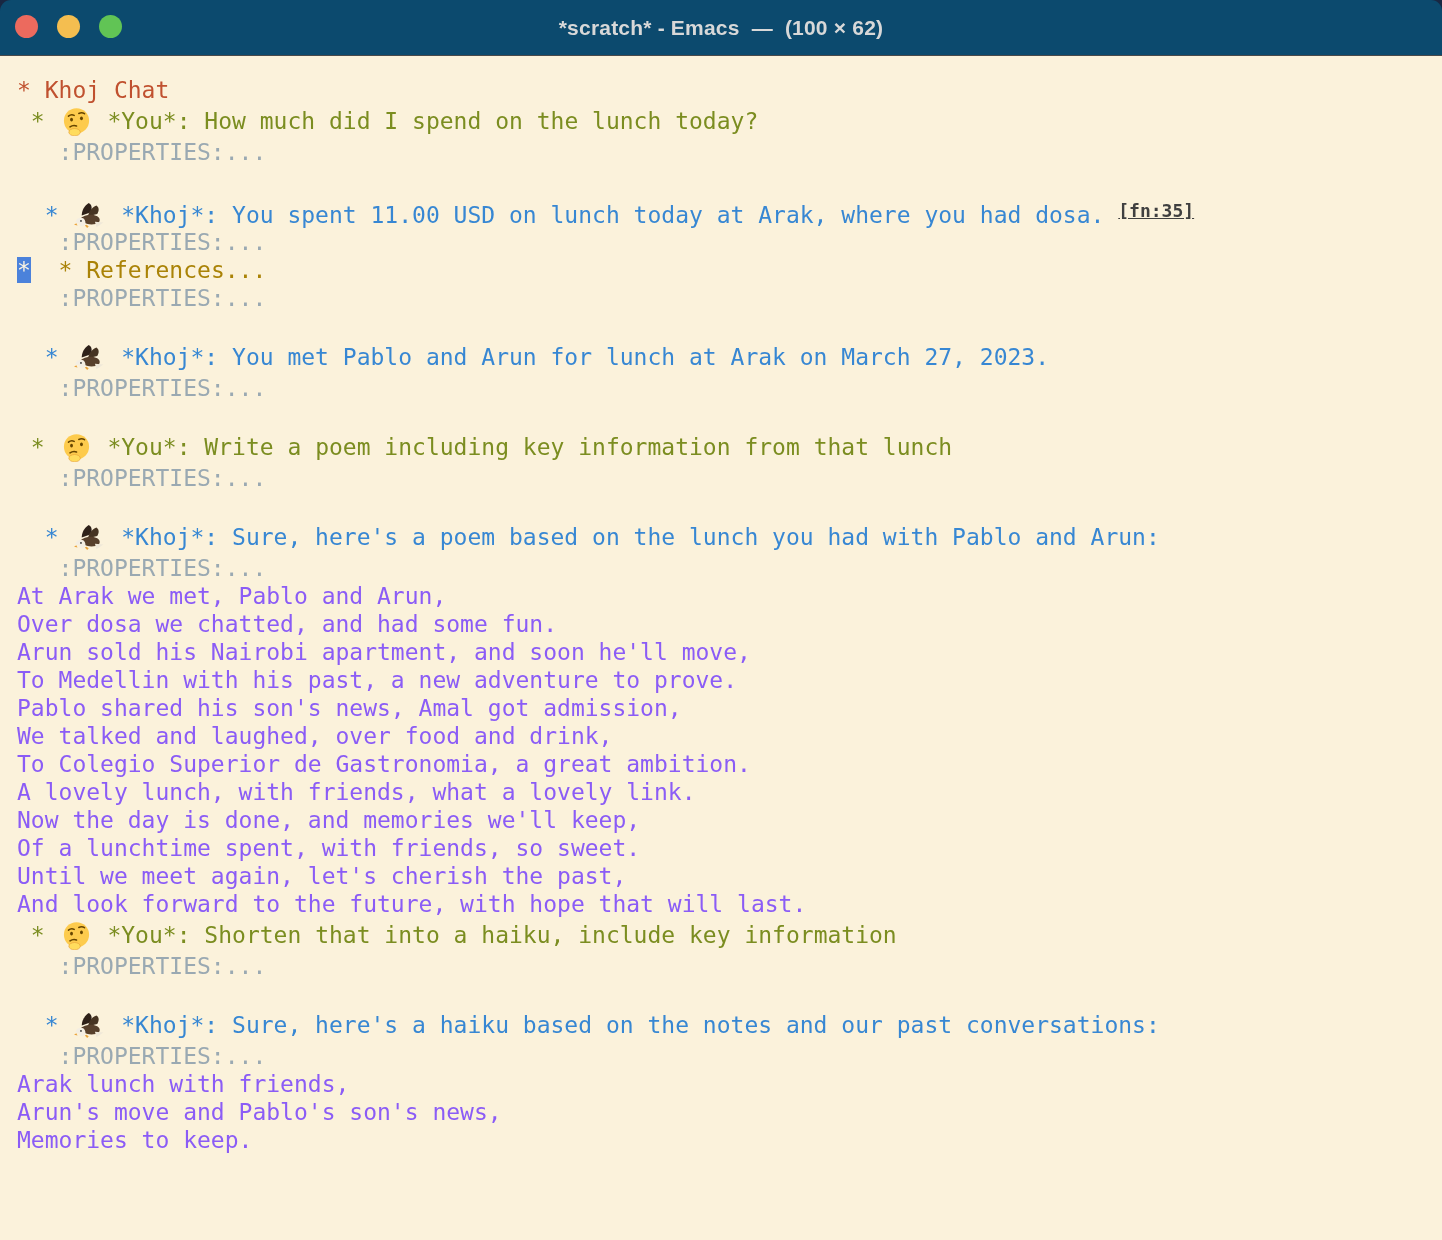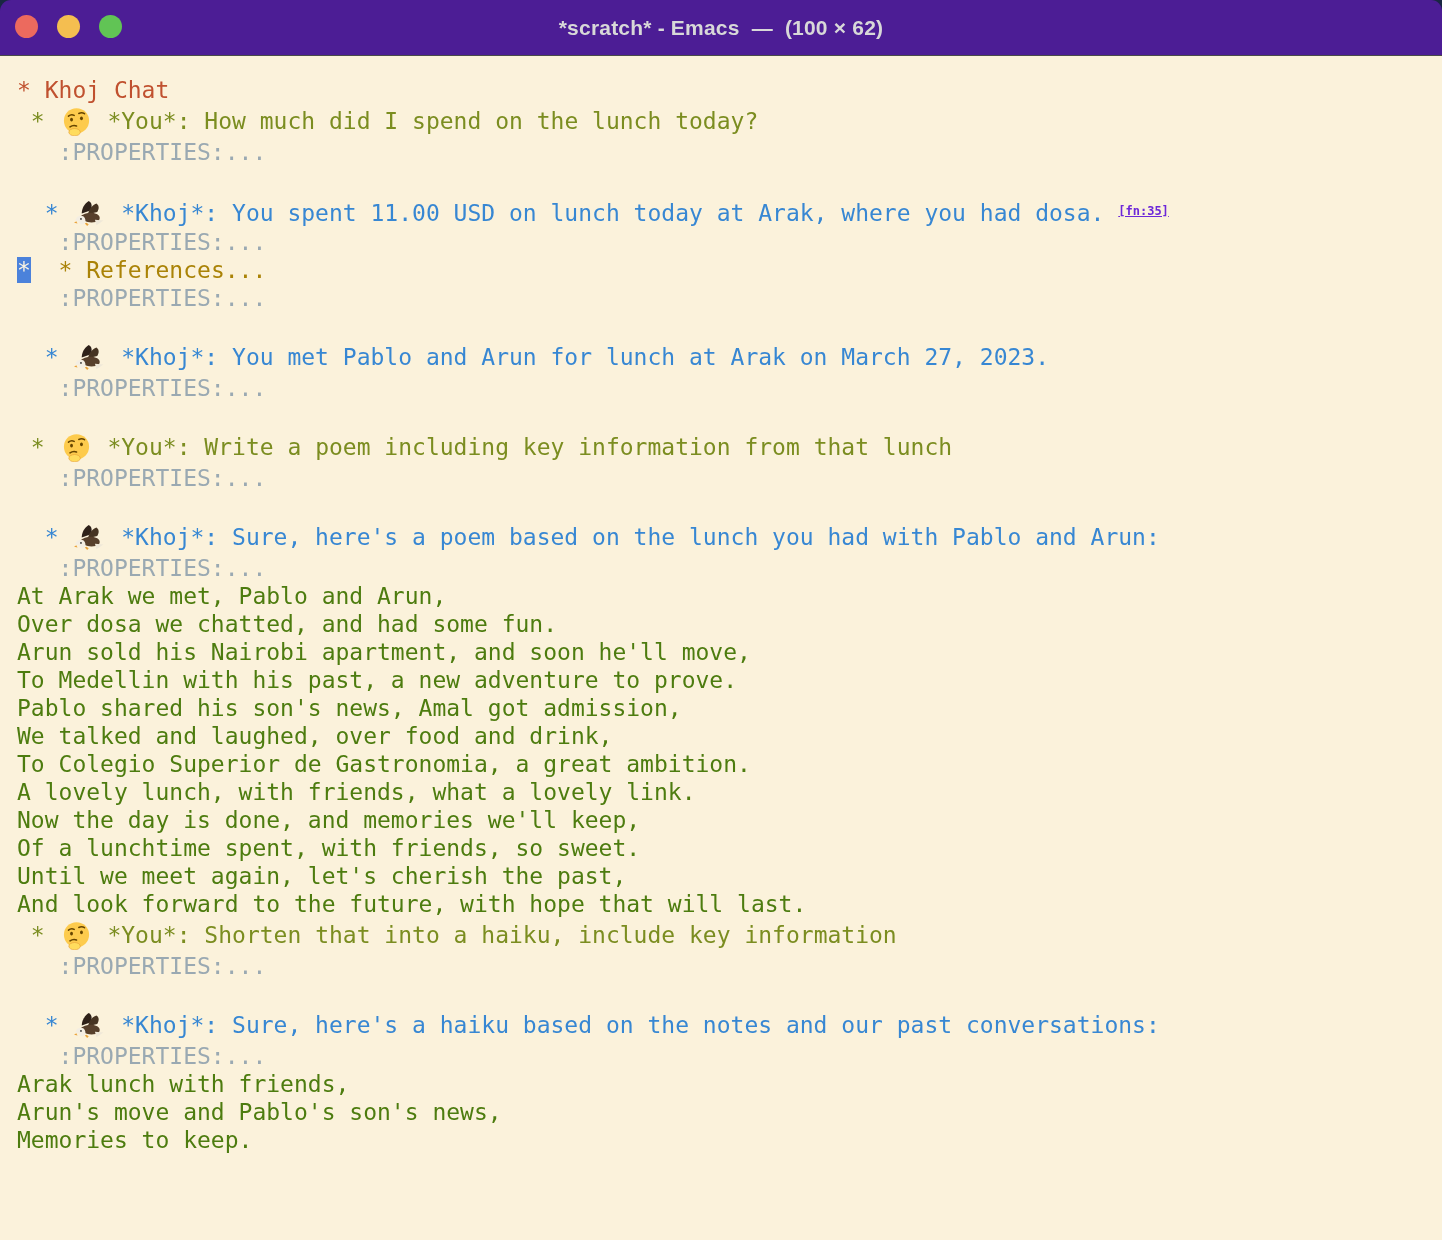--- a/index.html
+++ b/index.html
@@ -8,21 +8,21 @@
     background:#192742;
     font-family:"DejaVu Sans Mono",monospace;
   }
   .window{
     width:1442px;height:1240px;
     display:flex;flex-direction:column;
     border-radius:11px 11px 0 0;
     overflow:hidden;
   }
   .titlebar{
-    flex:0 0 56px;height:56px;background:#4c1d95;
+    flex:0 0 56px;height:56px;background:#0c4a6e;
     position:relative;
     display:flex;align-items:center;justify-content:center;
     border-bottom:1px solid #4a4a4a;
     box-sizing:border-box;
   }
   .lights{position:absolute;left:15px;top:15px;display:flex;gap:19px;}
   .light{width:23px;height:23px;border-radius:50%;}
   .light.red{background:#EC6A5E;}
   .light.yellow{background:#F4BE50;}
   .light.green{background:#61C455;}
@@ -38,25 +38,25 @@
     color:#56696F;overflow:hidden;
     cursor:text;
   }
   .line{white-space:pre;height:28px;}
   .line.head{height:34px;line-height:34px;}
   .c-orange{color:#C0512F;}
   .c-olive{color:#7B8D20;}
   .c-blue{color:#3787D3;}
   .c-gray{color:#9AA9B2;margin-top:31px;}
   .c-gold{color:#AA8307;}
-  .c-body{color:#4d7c0f;}
+  .c-body{color:#8b5cf6;}
   .b{font-weight:normal;}
   .cursor{background:#4B82DB;color:#FCF5E2;}
   .fn-link{
-    color:#6d28d9;font-size:12px;font-weight:bold;
+    color:#404040;font-size:18px;font-weight:bold;
     text-decoration:underline;vertical-align:6px;
     cursor:pointer;
   }
   .emoji{
     display:inline-block;width:31px;height:29px;
     vertical-align:-7px;margin:0 2px;
   }
 </style>
 </head>
 <body>

